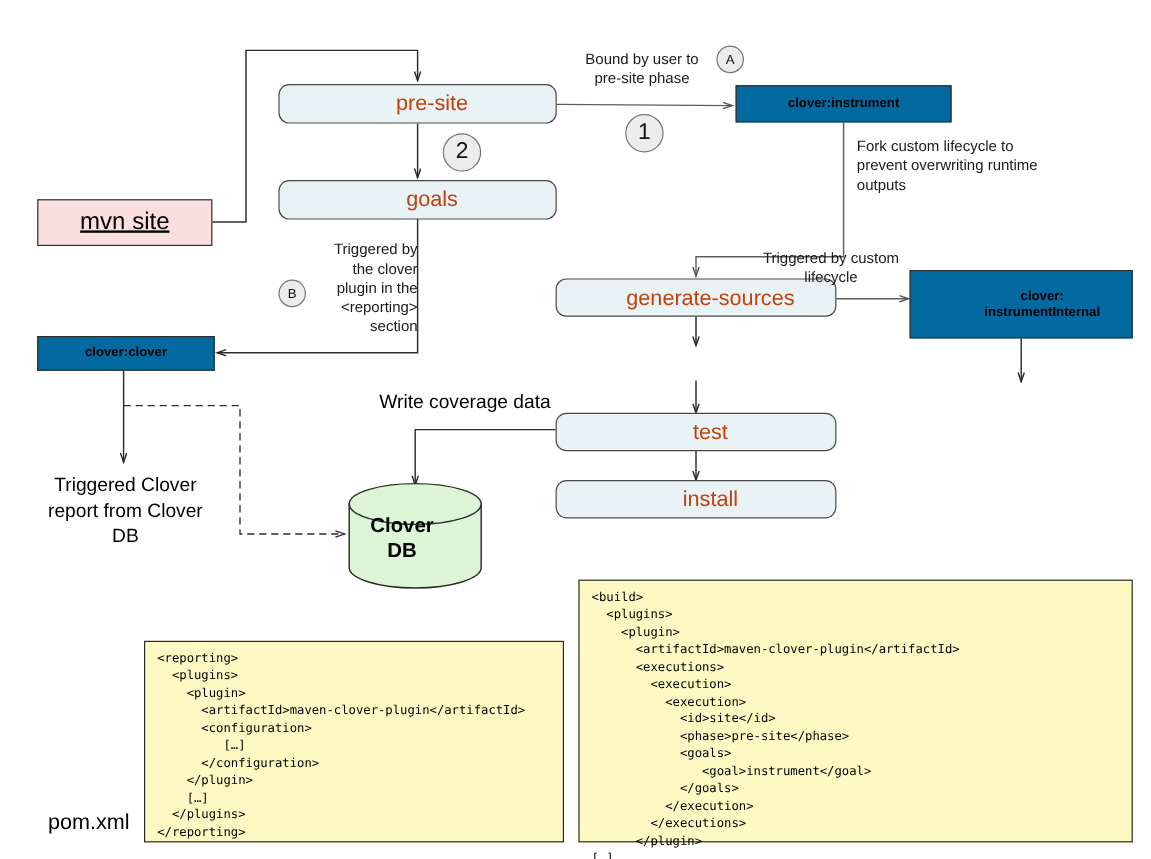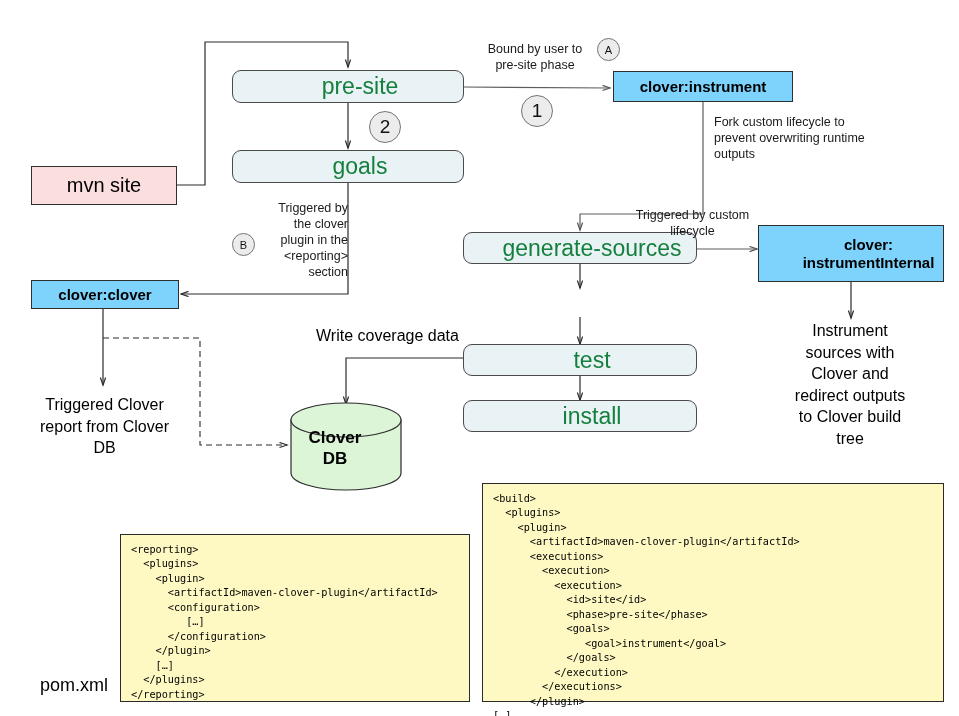--- a/index.html
+++ b/index.html
@@ -32,28 +32,28 @@
     display: flex;
     align-items: center;
     justify-content: center;
     text-align: center;
     line-height: 1.15;
   }
   .phase {
     background: #e9f2f5;
     border: 1px solid #4a4a4a;
     border-radius: 9px;
-    font-size: 23px;
-    color: #15803d;
+    font-size: 18px;
+    color: #c2410c;
     padding-left: 24px;
   }
   .goal {
-    background: #7dd3fc;
+    background: #0369a1;
     border: 1px solid #2f2f2f;
-    font-size: 15px;
+    font-size: 11px;
     font-weight: bold;
     color: #000;
   }
   .cmd {
     background: #fbdede;
     border: 1px solid #2f2f2f;
     font-size: 20px;
     color: #000;
   }
   .note {
@@ -174,21 +174,21 @@
     </g>
 
     <path d="M103,338 L200,338 L200,445 L287,445" fill="none" stroke="#2b2b2b" stroke-width="1.1" stroke-dasharray="6,4" marker-end="url(#arrowDash)"></path>
 
     <g>
       <path d="M291,420 L291,473 A55,17 0 0 0 401,473 L401,420 Z" fill="#ddf5d7" stroke="#2b2b2b" stroke-width="1.2"></path>
       <ellipse cx="346" cy="420" rx="55" ry="17" fill="#ddf5d7" stroke="#2b2b2b" stroke-width="1.2"></ellipse>
     </g>
   </svg>
 
-  <div class="node cmd" style="left:31px; top:166px; width:146px; height:39px;">
+  <div class="node cmd" style="left:31px; top:166px; width:146px; height:39px;text-decoration:underline;">
     <span>mvn site</span>
   </div>
 
   <div class="node phase" style="left:232px; top:70px; width:232px; height:33px;">
     <span>pre-site</span>
   </div>
 
   <div class="node phase" style="left:232px; top:150px; width:232px; height:33px;">
     <span>goals</span>
   </div>
@@ -263,26 +263,20 @@
 
   <div class="note" style="left:620px; top:207px; width:145px; white-space:pre-line; text-align:center;">Triggered by custom
 lifecycle</div>
 
   <div class="bignote" style="left:290px; top:325px; width:195px;">Write coverage data</div>
 
   <div class="bignote" style="left:17px; top:394px; width:175px; white-space:pre-line;">Triggered Clover
 report from Clover
 DB</div>
 
-  <div class="bignote" style="left:775px; top:320px; width:150px; white-space:pre-line;">Instrument
-sources with
-Clover and
-redirect outputs
-to Clover build
-tree</div>
 
   <div class="codebox" style="left:120px; top:534px; width:350px; height:168px;">
     <div class="code-inner">
       <pre>&lt;reporting&gt;
   &lt;plugins&gt;
     &lt;plugin&gt;
       &lt;artifactId&gt;maven-clover-plugin&lt;/artifactId&gt;
       &lt;configuration&gt;
          […]
       &lt;/configuration&gt;

